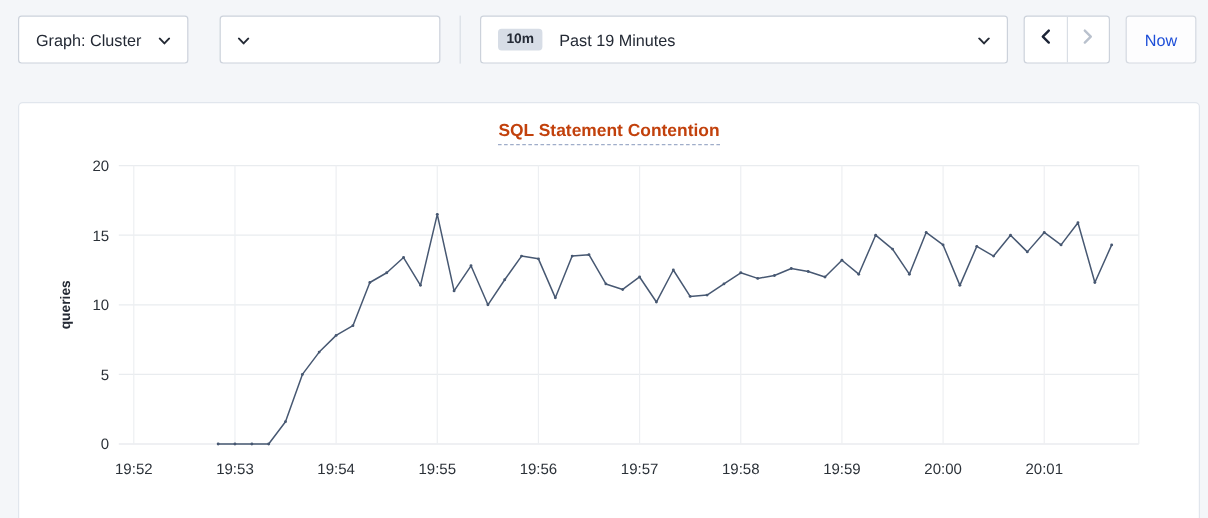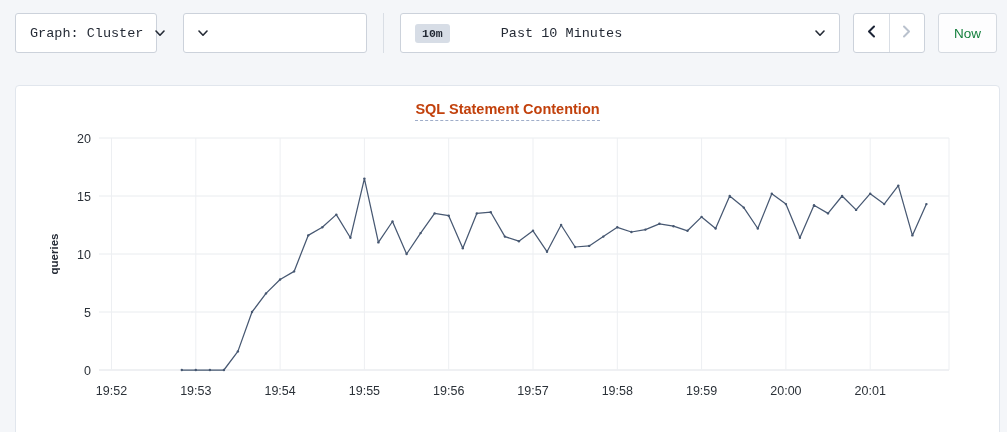--- a/index.html
+++ b/index.html
@@ -8,46 +8,46 @@
     background:#f4f6f9;
     font-family:"Liberation Sans", sans-serif;
     color:#242a35;
     position:relative;
   }
   
   .tb-btn {
     position:absolute; top:13px; height:40px;
     background:#fff; border:1px solid #ccd2db; border-radius:3px;
     display:flex; align-items:center; justify-content:space-between;
-    padding:0 14px; font-size:13.5px; color:#242a35; cursor:pointer;font-family:Liberation Mono, monospace;
+    padding:0 14px; font-size:13.5px; color:#242a35; cursor:pointer;
   }
   .tb-btn .lbl { margin-right:12px; white-space:nowrap; }
   #graph-btn      { left:15px;  width:142px; }
   #dashboard-btn  { left:183px; width:184px; }
   #toolbar-divider{ position:absolute; left:383px; top:13px; width:1px; height:40px; background:#d9dee5; }
-  #time-picker    { left:400px; width:440px; justify-content:flex-start;gap:37px; }
+  #time-picker    { left:400px; width:440px; justify-content:flex-start; }
   #time-picker .badge {
     background:#d7dde6; color:#242a35; font-weight:bold; font-size:11.5px;
     padding:3px 7px; border-radius:3px; margin-right:14px;
   }
   #time-picker .chev { margin-left:auto; }
   #arrow-group {
     position:absolute; left:853px; top:13px; width:72px; height:40px;
     background:#fff; border:1px solid #ccd2db; border-radius:3px;
     display:flex;
   }
   #arrow-group .cell {
     flex:1; display:flex; align-items:center; justify-content:center; cursor:pointer;
   }
   #arrow-group .cell:first-child { border-right:1px solid #d9dee5; }
   #now-btn {
     position:absolute; left:938px; top:13px; width:59px; height:40px;
     background:#fdfdfe; border:1px solid #d5dae1; border-radius:3px;
     display:flex; align-items:center; justify-content:center;
-    font-size:13.5px; color:#15803d; cursor:default;
+    font-size:13.5px; color:#1d4ed8; cursor:default;
   }
   
   #chart-card {
     position:absolute; left:15px; top:85px; width:985px; height:360px;
     background:#fff; border:1px solid #e1e6ed; border-radius:4px;
   }
   #chart-title-row { position:absolute; top:14px; left:0; width:100%; text-align:center; }
   #chart-title {
     display:inline-block; font-size:14.5px; font-weight:bold; color:#c2410c;
     border-bottom:1px dashed #9fadc9; padding-bottom:3px; cursor:help;
@@ -73,21 +73,21 @@
     <svg width="10" height="7" viewBox="0 0 10 7">
         <path d="M1 1 L5 5.2 L9 1" fill="none" stroke="#242a35" stroke-width="1.6" stroke-linecap="round" stroke-linejoin="round"></path>
       </svg>
   </span>
 </div>
 
 <div id="toolbar-divider"></div>
 
 <div class="tb-btn" id="time-picker">
   <span class="badge">10m</span>
-  <span>Past 10 Minutes</span>
+  <span>Past 19 Minutes</span>
   <span class="chev">
     <svg width="10" height="7" viewBox="0 0 10 7">
         <path d="M1 1 L5 5.2 L9 1" fill="none" stroke="#242a35" stroke-width="1.6" stroke-linecap="round" stroke-linejoin="round"></path>
       </svg>
   </span>
 </div>
 
 <div id="arrow-group">
   <div class="cell">
     <span>

